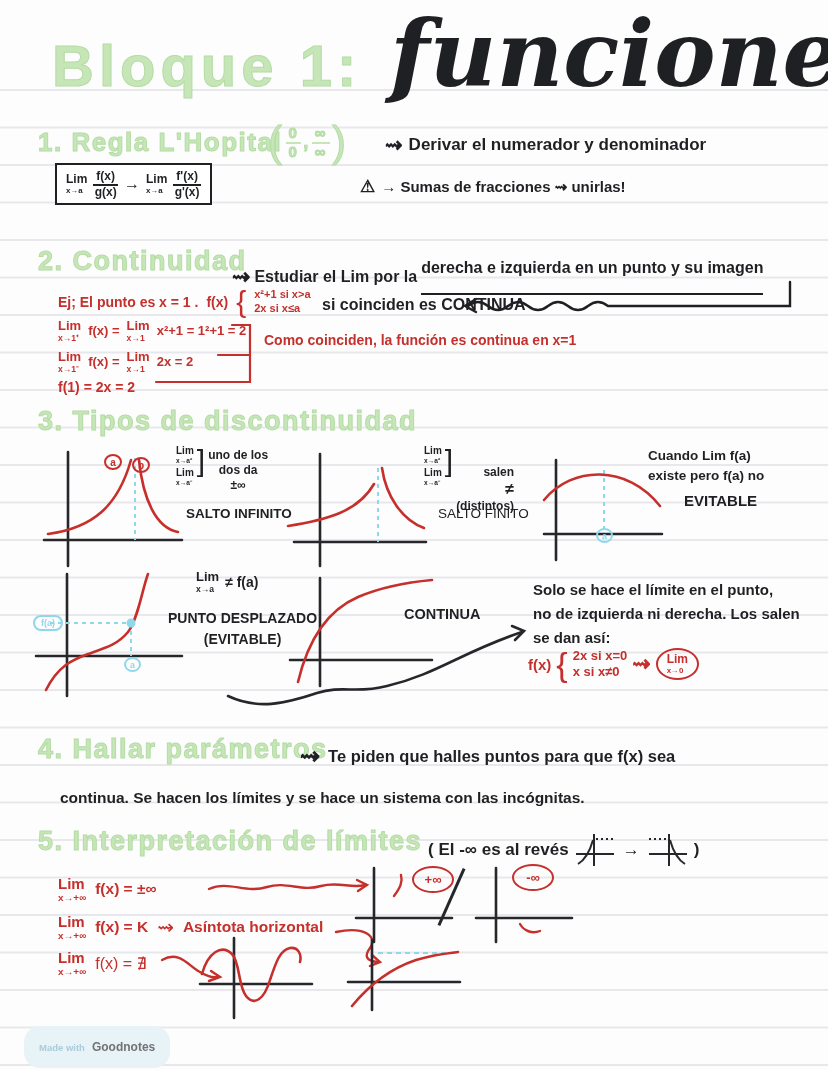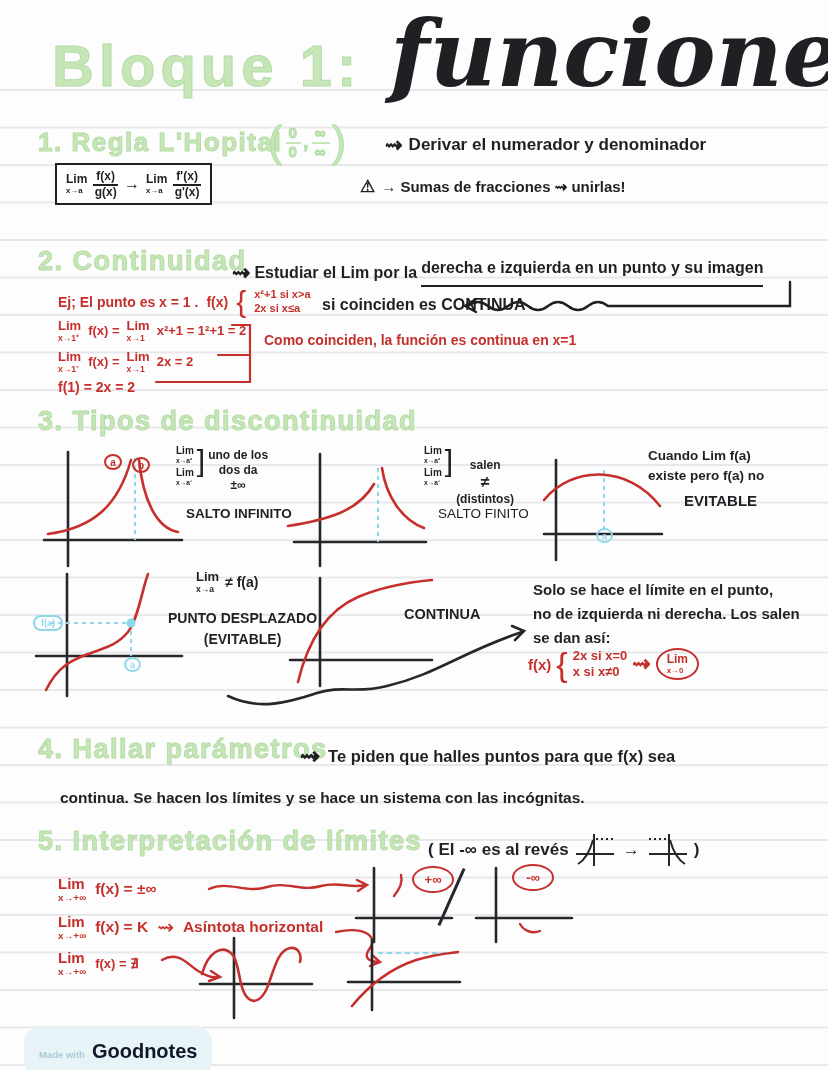--- a/index.html
+++ b/index.html
@@ -87,21 +87,21 @@
   </div>
   <div class="abs row hand" style="left:360px;top:176px;font-size:15px">
     <span style="font-size:17px">⚠</span>
     <span>→ Sumas de fracciones ⇝ unirlas!</span>
   </div>
 
   <div class="abs green-h" style="left:38px;top:246px;font-size:27px">2. Continuidad</div>
   <div class="abs row hand" style="left:232px;top:259px;font-size:16px;gap:4px">
     <span style="font-size:22px">⇝</span>
     <span>Estudiar el Lim por la</span>
-    <span style="border-bottom:2px solid var(--ink);padding-bottom:8px">derecha e izquierda en un punto y su imagen</span>
+    <span style="border-bottom:2px solid var(--ink);padding-bottom:16px">derecha e izquierda en un punto y su imagen</span>
   </div>
   <div class="abs hand" style="left:322px;top:296px;font-size:16px">si coinciden es CONTINUA</div>
   <svg class="abs" style="left:458px;top:280px" width="335" height="38">
     <path d="M332,2 L332,26 L150,26 Q140,18 130,26 Q120,34 110,26 Q100,18 90,26 Q80,34 70,26 Q60,18 50,26 Q40,34 30,26 Q20,18 10,26" fill="none" stroke="#1f2023" stroke-width="2.4" stroke-linecap="round"></path>
     <path d="M18,19 L7,26 L18,32" fill="none" stroke="#1f2023" stroke-width="2.4" stroke-linecap="round"></path>
   </svg>
 
   <div class="abs row red" style="left:58px;top:288px;font-size:14px;font-weight:700;gap:8px">
     <span>Ej; El punto es x = 1 .</span>
     <span>f(x)</span>
@@ -182,21 +182,21 @@
       <span class="lim" style="font-size:10px">
           <span>Lim</span>
           <span class="sub">x→a⁺</span>
         </span>
       <span class="lim" style="font-size:10px">
           <span>Lim</span>
           <span class="sub">x→a⁻</span>
         </span>
     </span>
     <span class="bigbracket">]</span>
-    <span style="display:inline-flex;flex-direction:column;align-items:center;font-size:12px;font-weight:700;line-height:1.2;margin-top:12px">
+    <span style="display:inline-flex;flex-direction:column;align-items:flex-end;font-size:12px;font-weight:700;line-height:1.2;margin-top:19px">
       <span>salen</span>
       <span style="font-size:16px">≠</span>
       <span>(distintos)</span>
     </span>
   </div>
   <div class="abs hand" style="left:438px;top:506px;font-size:13.5px;font-weight:400">SALTO FINITO</div>
 
   <svg class="abs" style="left:542px;top:448px" width="130" height="120">
     <path d="M14,12 V112 M2,86 H120" stroke="#26272b" stroke-width="2.6" fill="none" stroke-linecap="round"></path>
     <path d="M62,22 V84" stroke="#8fd8ec" stroke-width="2" stroke-dasharray="4 4" fill="none"></path>
@@ -309,21 +309,21 @@
   <svg class="abs" style="left:330px;top:924px" width="62" height="44">
     <path d="M6,8 C34,2 48,12 40,24 C34,32 36,37 48,38" stroke="#c5302c" stroke-width="2.4" fill="none" stroke-linecap="round"></path>
     <path d="M42,31 L50,38 L40,42" stroke="#c5302c" stroke-width="2.4" fill="none" stroke-linecap="round"></path>
   </svg>
 
   <div class="abs row red" style="left:58px;top:950px;gap:9px">
     <span class="lim" style="font-size:15px">
         <span>Lim</span>
         <span class="sub">x→+∞</span>
       </span>
-    <span style="font-size:13px;font-weight:700">f(x) = ∄</span>
+    <span style="font-size:16px;font-weight:400">f(x) = ∄</span>
   </div>
   <svg class="abs" style="left:158px;top:948px" width="68" height="36">
     <path d="M4,12 C22,2 30,18 42,24 C50,29 55,30 60,29" stroke="#c5302c" stroke-width="2.4" fill="none" stroke-linecap="round"></path>
     <path d="M53,23 L62,29 L51,33" stroke="#c5302c" stroke-width="2.4" fill="none" stroke-linecap="round"></path>
   </svg>
 
   <svg class="abs" style="left:352px;top:862px" width="108" height="84">
     <path d="M22,6 V80 M4,56 H100" stroke="#26272b" stroke-width="2.6" fill="none" stroke-linecap="round"></path>
     <path d="M42,34 C48,26 51,20 49,13" stroke="#c5302c" stroke-width="2.4" fill="none" stroke-linecap="round"></path>
   </svg>
@@ -341,15 +341,15 @@
   </svg>
 
   <svg class="abs" style="left:344px;top:936px" width="122" height="80">
     <path d="M28,4 V74 M4,46 H116" stroke="#26272b" stroke-width="2.6" fill="none" stroke-linecap="round"></path>
     <path d="M34,17 H114" stroke="#8fd8ec" stroke-width="2" stroke-dasharray="5 4" fill="none"></path>
     <path d="M8,70 C26,48 48,32 72,24 C92,18 106,17 114,16" stroke="#c5302c" stroke-width="2.6" fill="none" stroke-linecap="round"></path>
   </svg>
 
   <div class="abs pill" style="left:24px;top:1026px">
     <span style="font-size:9.5px;color:#a9ccd8;font-weight:600">Made with</span>
-    <span style="font-size:20px;color:#0f172a;font-weight:600">Goodnotes</span>
+    <span style="font-size:12px;color:#737373;font-weight:600">Goodnotes</span>
   </div>
 </div>
 
 </body></html>

